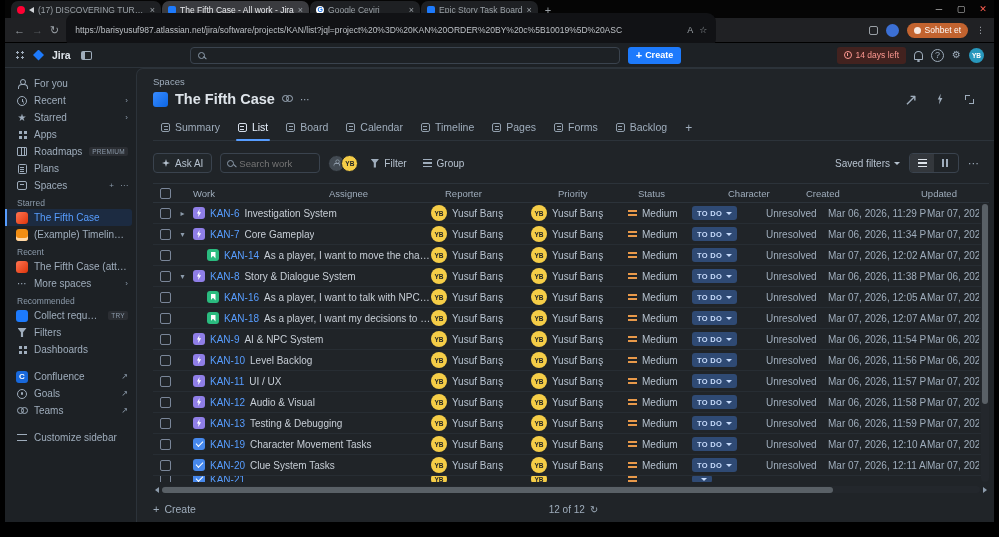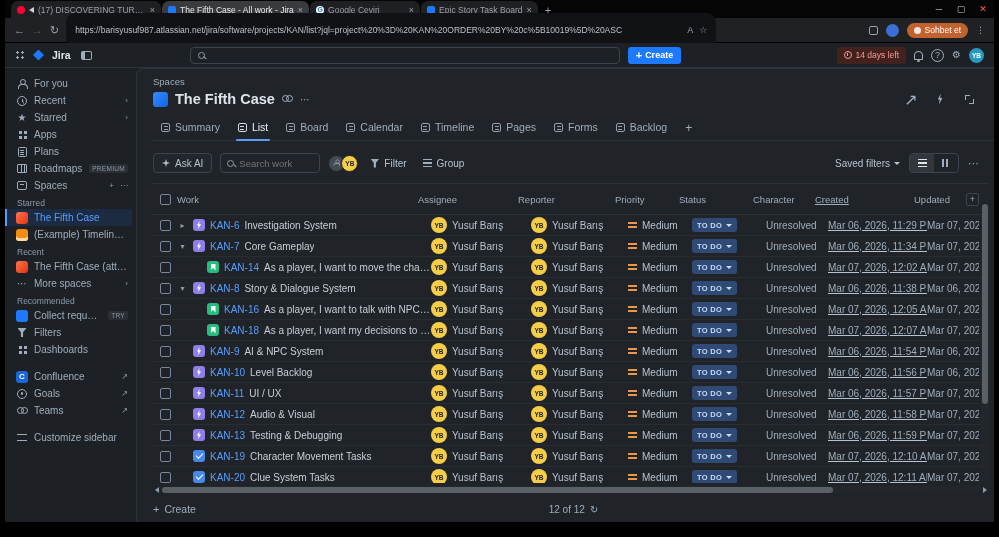--- a/index.html
+++ b/index.html
@@ -143,32 +143,32 @@
   .segmented{display:flex;border:1px solid #3a434e;border-radius:4px;overflow:hidden;}
   .seg{width:24px;height:18px;display:flex;align-items:center;justify-content:center;color:#9fadbc;}
   .seg.on{background:#33373c;color:#dee4ea;}
   .i-rows{width:9px;height:8px;background:repeating-linear-gradient(to bottom,currentColor 0 1.3px,transparent 1.3px 3.3px);}
   .i-cols{width:9px;height:8px;background:repeating-linear-gradient(to right,currentColor 0 2px,transparent 2px 4.5px);}
   .more{color:#9fadbc;font-size:11px;letter-spacing:1px;}
 
   
   .tablewrap{position:relative;flex:1;margin-right:5px;overflow:hidden;}
   .thead,.trow{display:flex;align-items:center;}
-  .thead{height:32px;border-top:1px solid #2c333a;border-bottom:1px solid #2c333a;color:#9fadbc;font-size:9.5px;padding-right:10px;}
+  .thead{height:20px;border-top:1px solid #2c333a;border-bottom:1px solid #2c333a;color:#9fadbc;font-size:9.5px;padding-right:10px;gap:16px;}
   .trow{height:21px;border-bottom:1px solid #272d33;font-size:10px;color:#b6c2cf;padding-right:10px;}
   .trow.partial{height:6px;overflow:hidden;border-bottom:none;}
   .cell{display:flex;align-items:center;gap:5px;overflow:hidden;white-space:nowrap;}
   .c-check{width:24px;flex:none;justify-content:center;}
   .c-work{flex:1;min-width:120px;}
   .c-assignee{width:100px;flex:none;}
   .c-reporter{width:97px;flex:none;}
   .c-priority{width:64px;flex:none;}
   .c-status{width:74px;flex:none;}
   .c-resolution{width:62px;flex:none;}
-  .c-created{width:99px;flex:none;text-decoration:underline;}
+  .c-created{width:99px;flex:none;}
   .c-updated{width:52px;flex:none;}
   .cb{width:11px;height:11px;border:1.2px solid #7a8699;border-radius:2px;background:transparent;}
   .chev{width:11px;flex:none;color:#8c9bab;font-size:8px;text-align:center;}
   .trow.child .chev{width:25px;}
   .type-icon{width:12px;height:12px;border-radius:3px;flex:none;position:relative;}
   .type-epic{background:#8f7ee7;}
   .type-epic::after{content:"";position:absolute;left:3px;top:2px;width:6px;height:8px;background:#fff;
       clip-path:polygon(60% 0,15% 55%,42% 55%,36% 100%,85% 40%,52% 40%);}
   .type-story{background:#2abb7f;}
   .type-story::after{content:"";position:absolute;left:3.5px;top:2.5px;width:5px;height:7px;background:#fff;
@@ -304,30 +304,30 @@
         <span class="chev-r">›</span>
       </div>
       <div class="sitem">
         <span class="sic">
             <span class="i-grid"></span>
           </span>
         <span class="slbl">Apps</span>
       </div>
       <div class="sitem">
         <span class="sic">
-            <span class="i-doc"></span>
-          </span>
-        <span class="slbl">Plans</span>
-      </div>
-      <div class="sitem">
-        <span class="sic">
             <span class="i-map"></span>
           </span>
         <span class="slbl">Roadmaps</span>
         <span class="sbadge">PREMIUM</span>
+      </div>
+      <div class="sitem">
+        <span class="sic">
+            <span class="i-doc"></span>
+          </span>
+        <span class="slbl">Plans</span>
       </div>
       <div class="sitem">
         <span class="sic">
             <span class="i-box"></span>
           </span>
         <span class="slbl">Spaces</span>
         <span class="chev-r">+</span>
         <span class="chev-r">⋯</span>
       </div>
       <div class="ssection">Starred</div>

